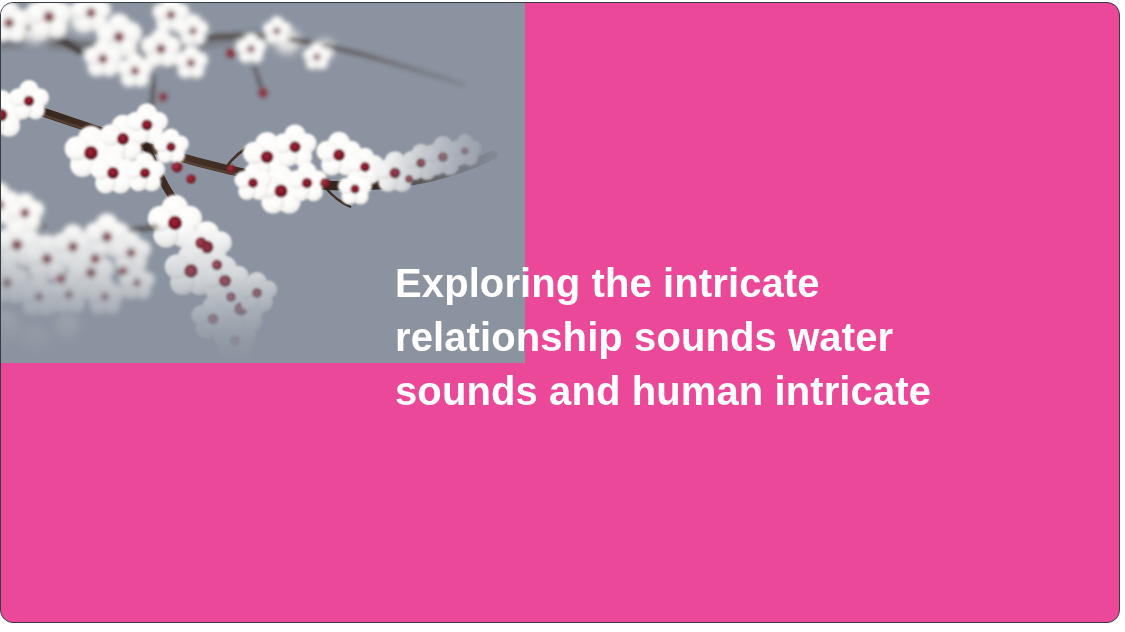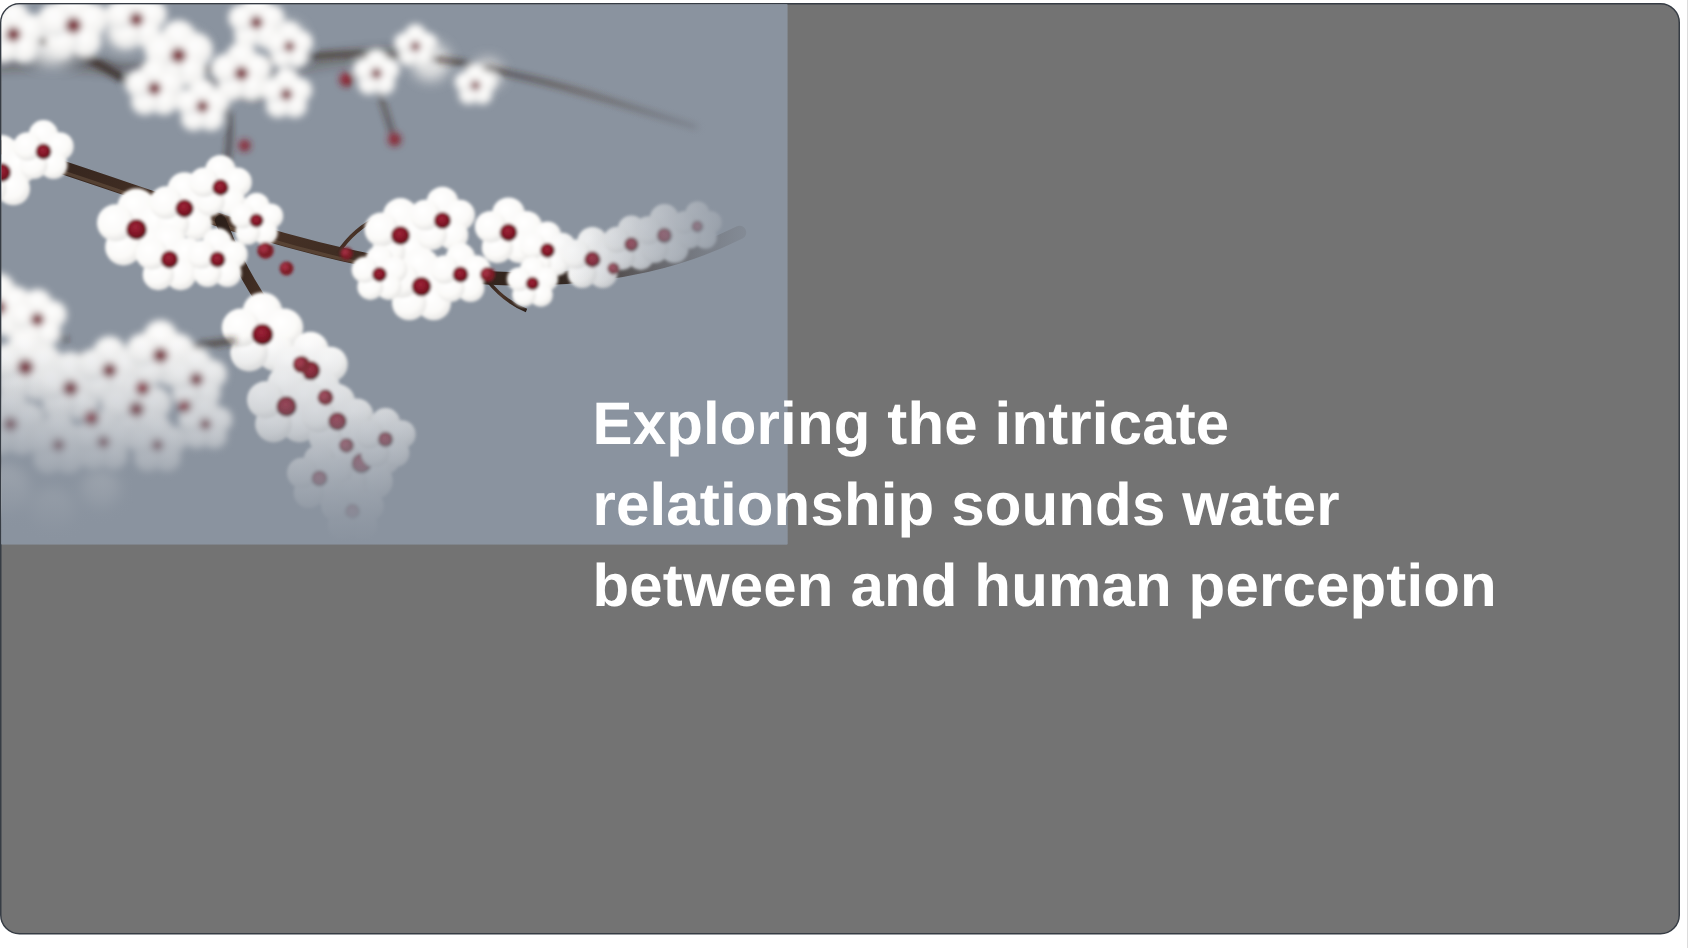--- a/index.html
+++ b/index.html
@@ -15,21 +15,21 @@
   }
 
   
   #slide-root {
     position: absolute;
     left: 0px;
     top: 2px;
     width: 1120px;
     height: 621px;
     border-radius: 13px;
-    background: #737373;
+    background: #ec4899;
     border: 1px solid #363c44;
     box-sizing: border-box;
     overflow: hidden;
   }
 
   
   #blossom-photo {
     position: absolute;
     left: -6px;
     top: -6px;
@@ -259,16 +259,16 @@
 
       <rect x="0" y="0" width="530" height="366" fill="url(#vig)"></rect>
       <rect x="0" y="0" width="530" height="366" fill="url(#fadeR)"></rect>
       <rect x="0" y="0" width="530" height="366" fill="url(#fadeB)"></rect>
     </svg>
   </div>
 
   <div id="heading-block">
     <div class="headline-line">Exploring the intricate</div>
     <div class="headline-line">relationship sounds water</div>
-    <div class="headline-line">between and human perception</div>
+    <div class="headline-line">sounds and human intricate</div>
   </div>
 
 </div>
 
 </body></html>

